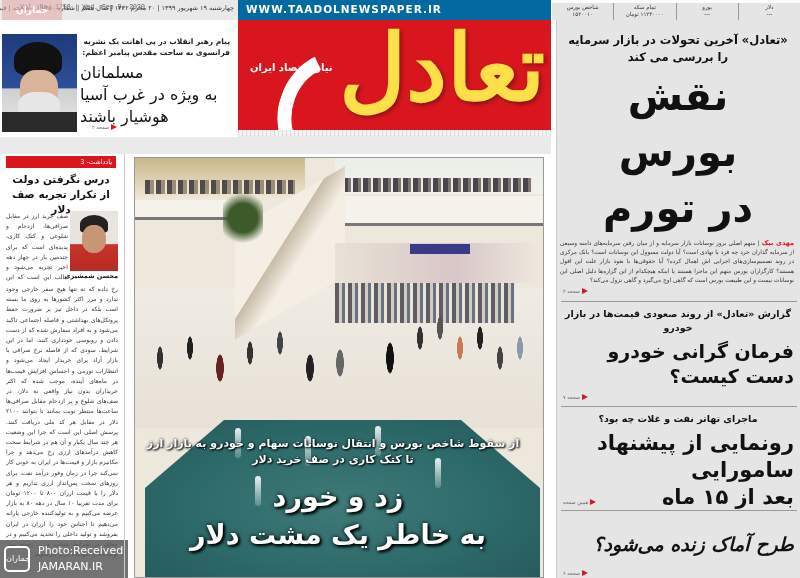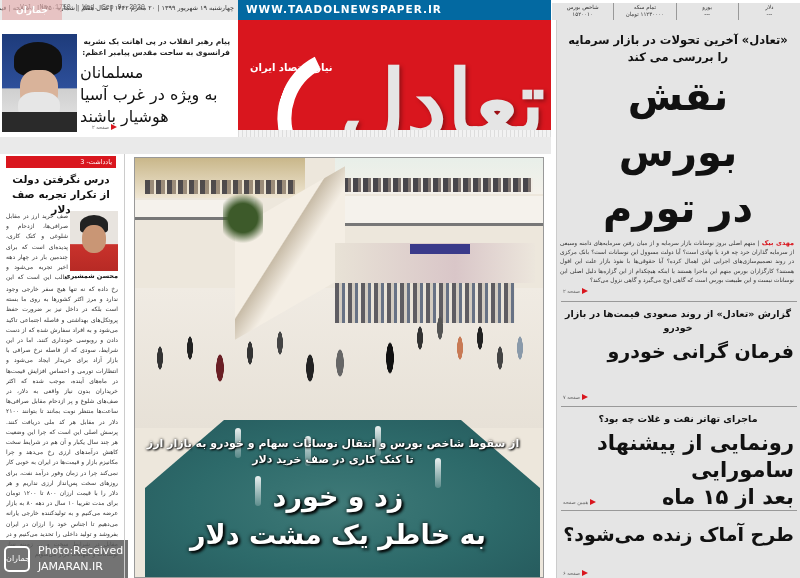--- a/index.html
+++ b/index.html
@@ -17,21 +17,21 @@
   .url-bar { left: 238px; top: 0; width: 313px; height: 20px; background: #0369a1; }
   .url-bar span { position: absolute; left: 8px; top: 3px; color: #fff; font-weight: bold; font-size: 10.5px; letter-spacing: 1px; font-family: "DejaVu Sans", sans-serif; }
 
   .market-bar { left: 552px; top: 3px; width: 248px; height: 17px; background: #e5e5e5; display: flex; flex-direction: row-reverse; }
   .market-cell { flex: 1; border-left: 1px solid #999; text-align: center; font-size: 5.5px; color: #333; line-height: 7px; padding-top: 1px; direction: rtl; }
   .market-cell:last-child { border-left: none; }
 
   
   .masthead { left: 238px; top: 20px; width: 313px; height: 118px; background: #d9161e; overflow: hidden; }
   .masthead .ruler { position: absolute; left: 0; bottom: 0; width: 100%; height: 8px; background: repeating-linear-gradient(90deg, #ddd 0 1px, transparent 1px 4px); background-color: #f2f2f2; }
-  .masthead .logo { position: absolute; right: 6px; top: -6px; font-size: 92px; color: #e5e5e5; font-weight: bold; font-family: "DejaVu Serif", serif; direction: rtl; text-shadow: 2px 2px 4px rgba(0,0,0,0.35); margin-top: 36px; }
+  .masthead .logo { position: absolute; right: 6px; top: -6px; font-size: 92px; color: #fde047; font-weight: bold; font-family: "DejaVu Serif", serif; direction: rtl; text-shadow: 2px 2px 4px rgba(0,0,0,0.35); }
   .masthead .slogan { position: absolute; left: 12px; top: 42px; font-size: 10px; color: #fff; font-weight: bold; direction: rtl; }
   .masthead .swoosh { position: absolute; left: 40px; top: 30px; width: 120px; height: 130px; border: 14px solid #fff; border-radius: 50%; border-right-color: transparent; border-top-color: transparent; transform: rotate(20deg); }
 
   
   .leader-box { left: 0; top: 20px; width: 238px; height: 117px; background: #fff; }
   .leader-photo { position: absolute; left: 2px; top: 14px; width: 75px; height: 98px; background: linear-gradient(180deg,#1e3b7a 0%,#2d4f9a 55%,#cfcfcf 56%,#e8e8e8 100%); overflow: hidden; }
   .leader-photo .turban { position: absolute; left: 12px; top: 8px; width: 48px; height: 34px; background: #111; border-radius: 50% 50% 30% 30%; }
   .leader-photo .face { position: absolute; left: 18px; top: 36px; width: 38px; height: 40px; background: #d9b39a; border-radius: 40%; }
   .leader-photo .beard { position: absolute; left: 16px; top: 58px; width: 42px; height: 32px; background: #e6e6e6; border-radius: 40% 40% 50% 50%; }
   .leader-photo .robe { position: absolute; left: 0; top: 78px; width: 75px; height: 20px; background: #2a2a2a; }
@@ -236,20 +236,21 @@
     <span class="tri"></span>
     <span>صفحه ۲</span>
   </div>
 
   <div class="rc-sep" style="top:281px;"></div>
 
   <div class="rc-block" style="top:287px;">
     <div class="kicker">گزارش «تعادل» از روند صعودی قیمت‌ها در بازار خودرو</div>
     <div class="headline" style="margin-top:4px;">
       <div>فرمان گرانی خودرو</div>
+      <div>دست کیست؟</div>
     </div>
   </div>
   <div class="page-ref rc-pageref" style="top:374px;">
     <span class="tri"></span>
     <span>صفحه ۷</span>
   </div>
 
   <div class="rc-sep" style="top:386px;"></div>
 
   <div class="rc-block" style="top:392px;">
@@ -260,21 +261,21 @@
     </div>
   </div>
   <div class="page-ref rc-pageref" style="top:479px;">
     <span class="tri"></span>
     <span>همین صفحه</span>
   </div>
 
   <div class="rc-sep" style="top:490px;"></div>
 
   <div class="rc-block" style="top:496px;">
-    <div class="headline" style="margin-top:6px;">
+    <div class="headline" style="margin-top:16px;font-style:italic;">
       <div>طرح آماک زنده می‌شود؟</div>
     </div>
   </div>
   <div class="page-ref rc-pageref" style="top:550px;">
     <span class="tri"></span>
     <span>صفحه ۶</span>
   </div>
 </div>
 
 </body></html>

